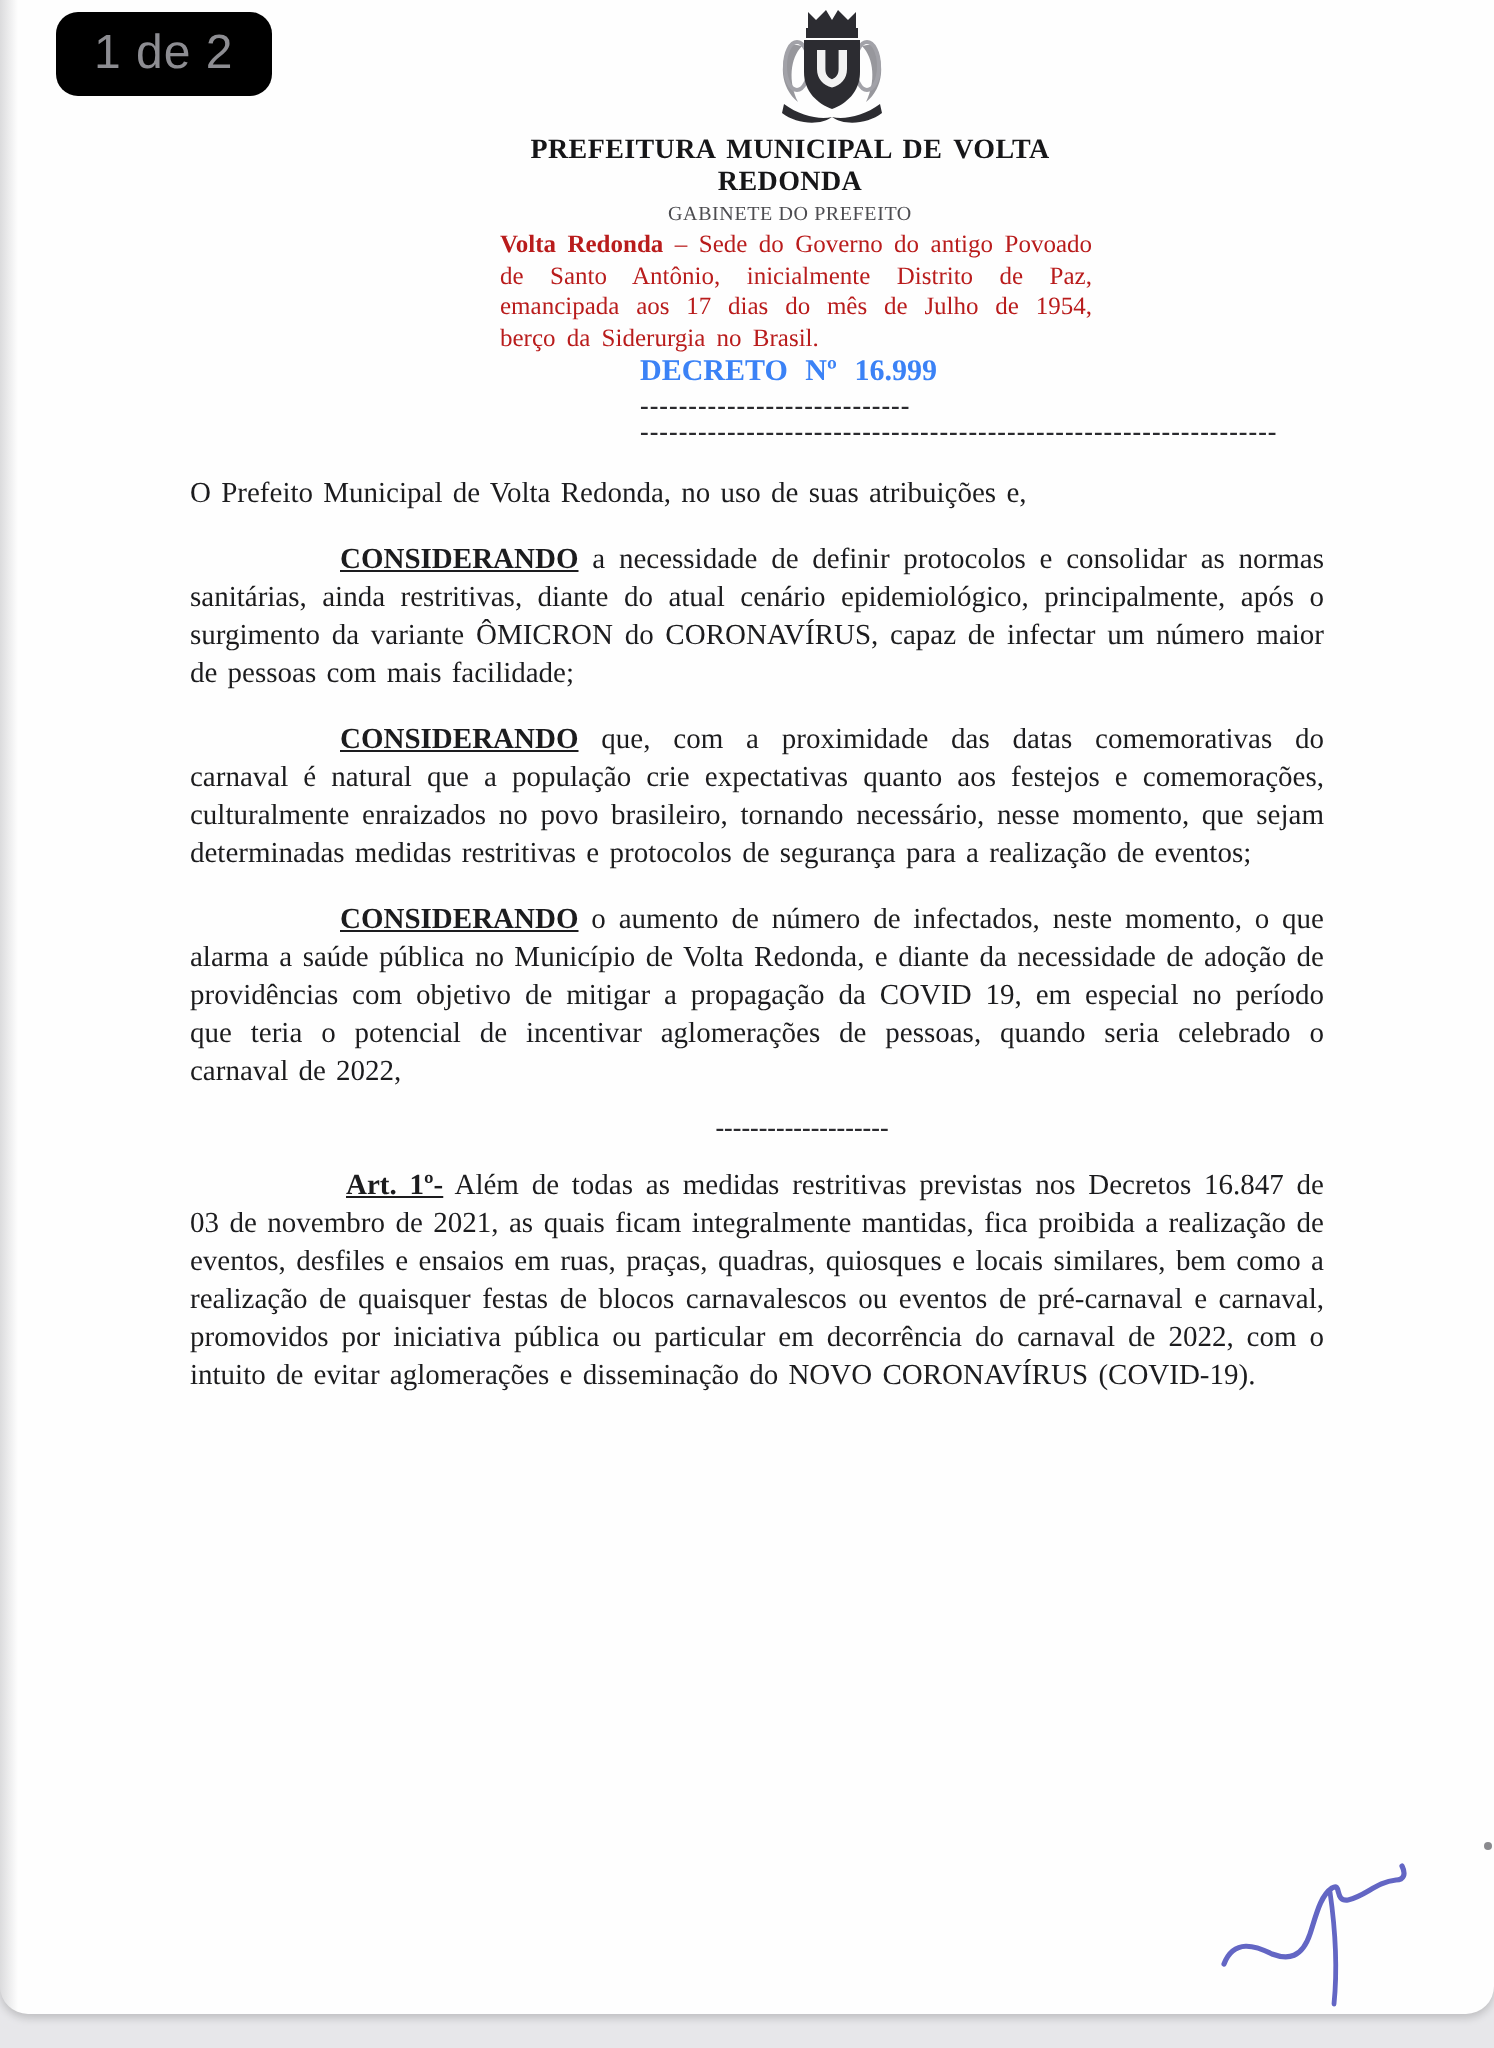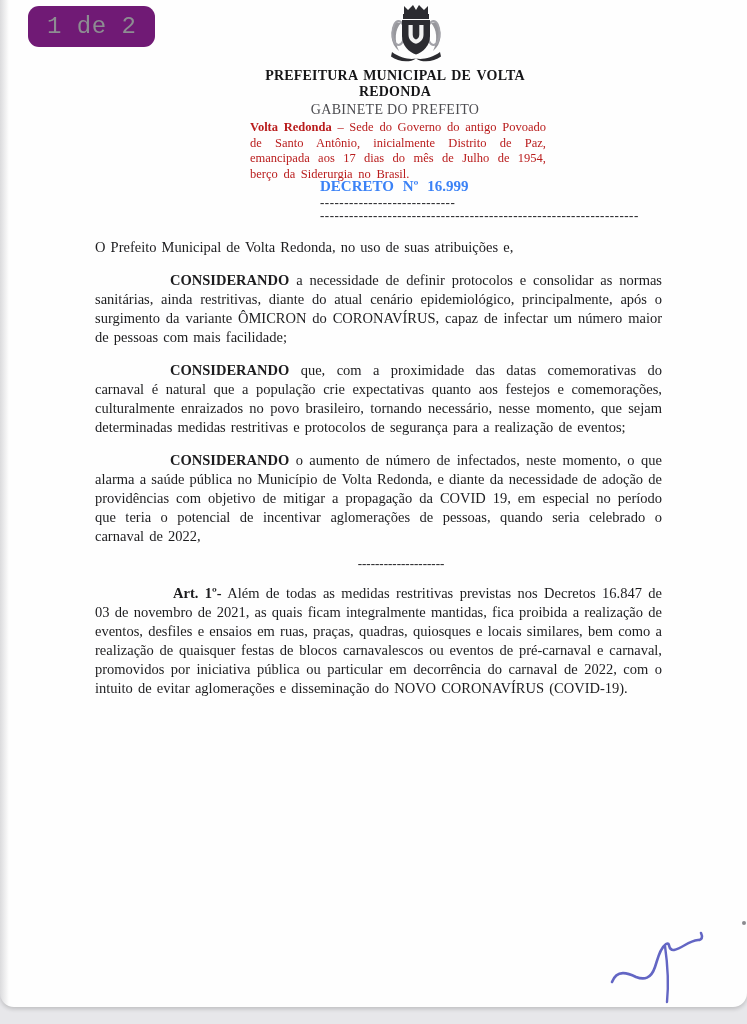--- a/index.html
+++ b/index.html
@@ -24,40 +24,40 @@
   .page::before { 
     content: ""; position: absolute; left: 0; top: 0; bottom: 0; width: 9px;
     background: linear-gradient(to right, rgba(60,60,70,0.18), rgba(60,60,70,0));
     pointer-events: none;
   }
 
   
   .page-pill {
     position: absolute; top: 6px; left: 28px;
     padding: 7px 19px;
-    background: #701a75;
+    background: #000000;
     border-radius: 11px;
-    font-family: Liberation Mono, monospace;
+    font-family: Liberation Sans, sans-serif;
     font-size: 24px; font-weight: 500; color: #8d8d92;
     letter-spacing: 0.5px;
     z-index: 5;
   }
 
   
   .emblem { position: absolute; left: 386px; top: 2px; }
   .letterhead {
     position: absolute; top: 68px; left: 240px; width: 310px;
     text-align: center;
   }
   .org-title {
     font-size: 14px; font-weight: bold; letter-spacing: 0.2px;
     word-spacing: 2px; color: #161618;
   }
   .office-title {
-    font-size: 14px; color: #4c4c50; margin-top: 2px; letter-spacing: 0.3px;
+    font-size: 10px; color: #4c4c50; margin-top: 2px; letter-spacing: 0.3px;
   }
   .letterhead-desc {
     margin: 2px 4px 0 10px;
     text-align: justify;
     font-size: 12.5px; line-height: 15.5px; color: #b91c1c;
     word-spacing: 2.5px;
   }
 
   
   .content { position: absolute; top: 178px; left: 95px; width: 567px; }
@@ -74,21 +74,21 @@
     margin-top: 24px;
     font-size: 14.5px; line-height: 19px; text-align: justify;
     word-spacing: 3px;
   }
 
   
   .bodytext { margin-top: 17px; font-size: 14.5px; line-height: 19px; }
   .bodytext p { text-align: justify; word-spacing: 1.5px; }
   .intro { margin-top: 14px; }
   .considerando { margin-top: 14px; text-indent: 75px; }
-  .lead { font-weight: bold; }
+  .lead { font-weight: bold; text-decoration: underline; }
   .decreta { margin-top: 13px; text-align: center; margin-left: 45px; }
   .decreta-title { font-size: 15px; font-weight: bold; letter-spacing: 4px; }
   .decreta .dash-line { letter-spacing: 0; }
   .article { margin-top: 15px; text-indent: 78px; }
   .clause { margin-top: 11px; text-indent: 38px; }
 
   
   .signature { position: absolute; left: 598px; top: 916px; }
 
   .speck {

